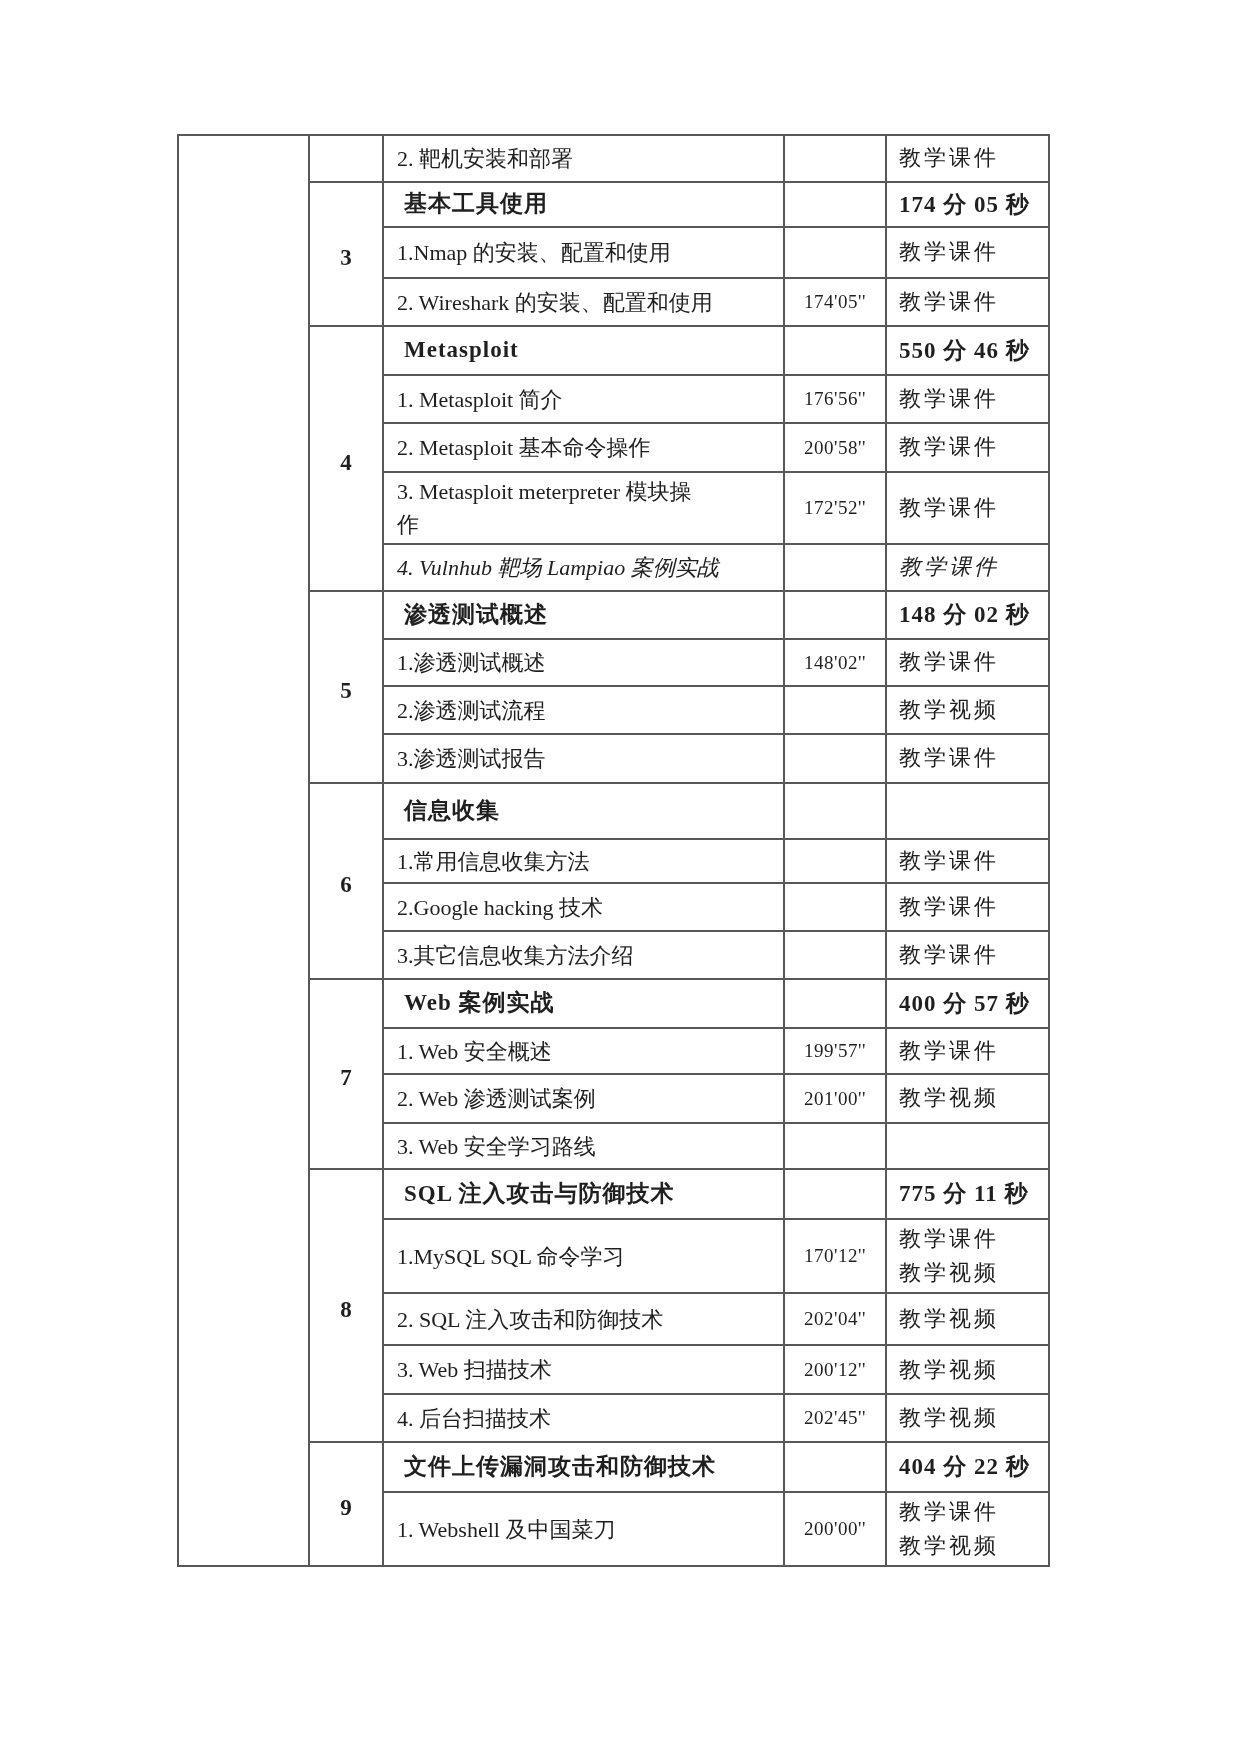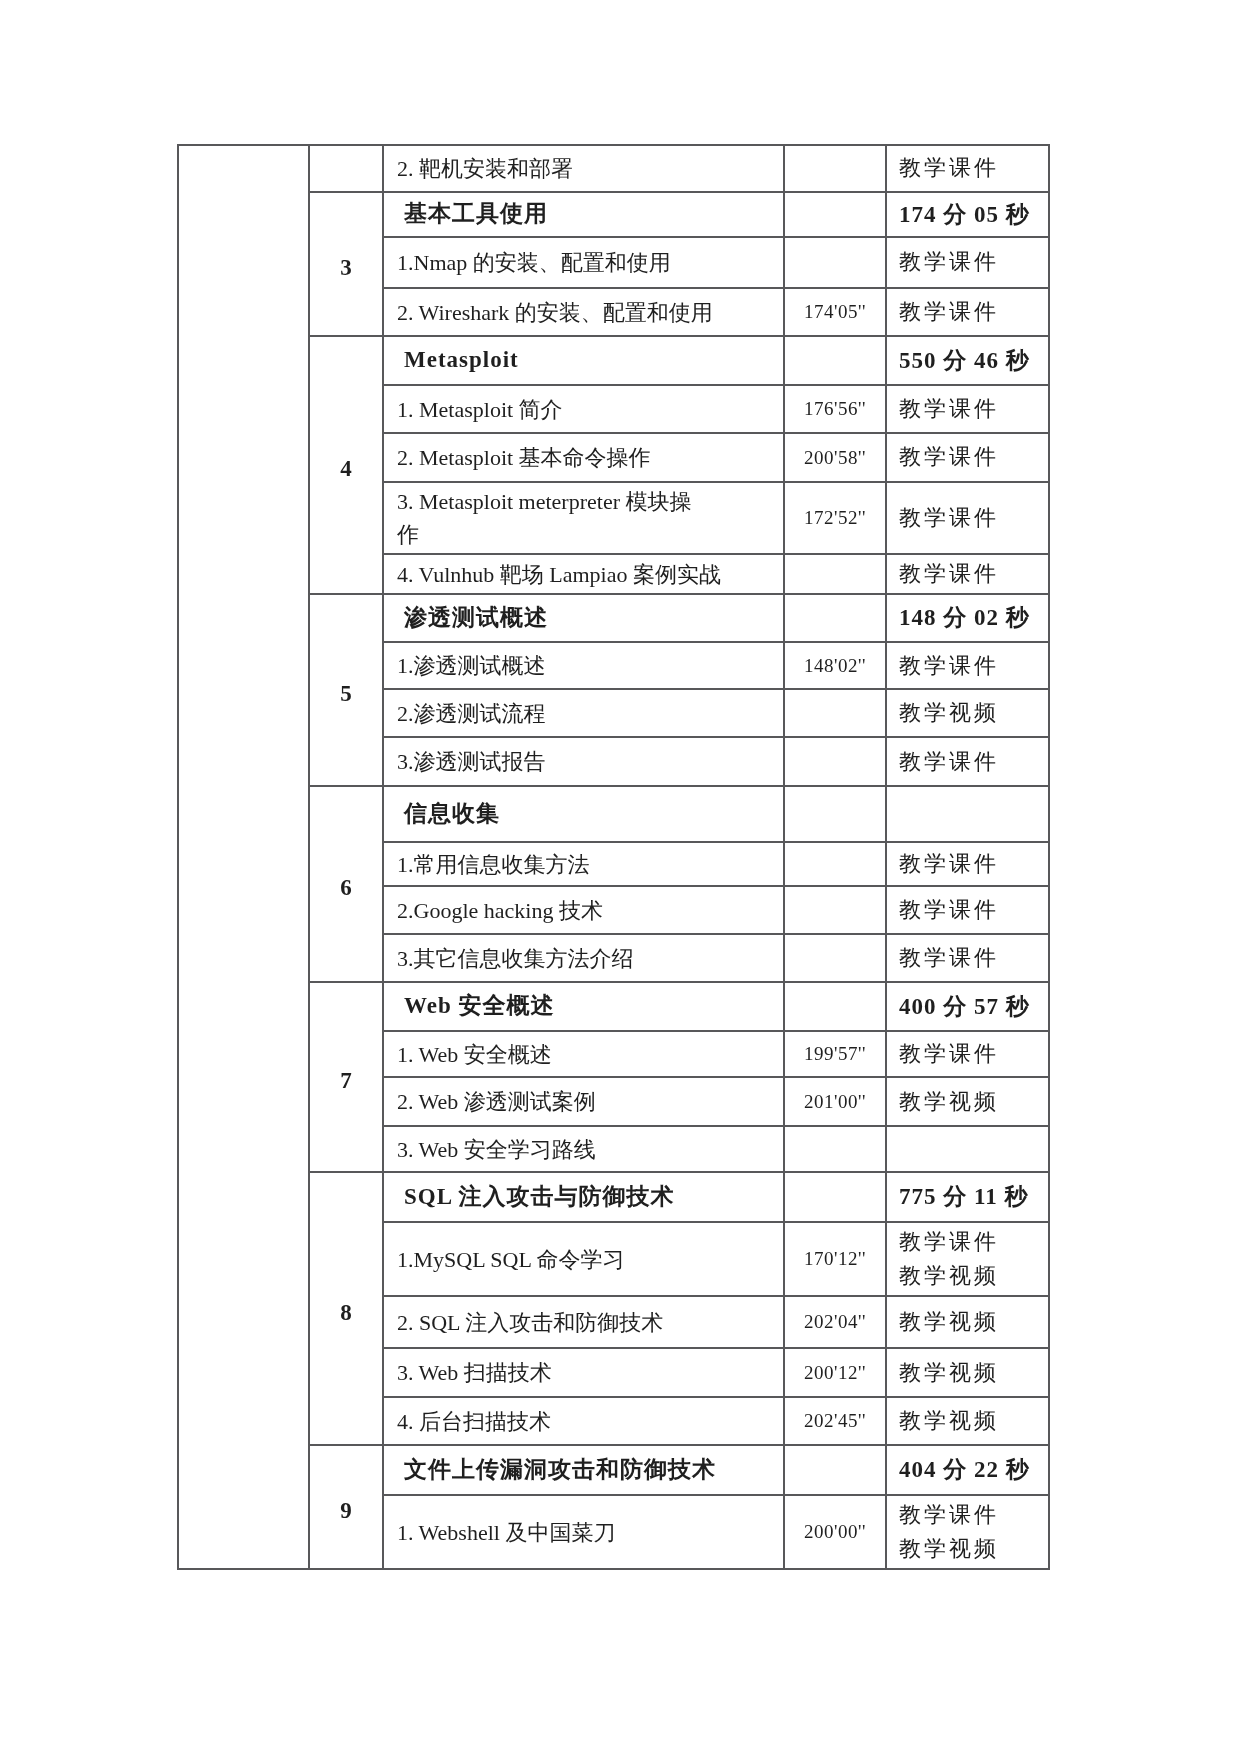--- a/index.html
+++ b/index.html
@@ -12,21 +12,21 @@
     width: 1240px;
     height: 1753px;
     background: #ffffff;
     overflow: hidden;
     font-family: "Liberation Serif", "DejaVu Serif", serif;
     color: #1f1f1f;
   }
   table.course-table {
     position: absolute;
     left: 177px;
-    top: 144px;
+    top: 134px;
     width: 871px;
     border-collapse: collapse;
     table-layout: fixed;
   }
   table.course-table td {
     border: 2px solid #58585a;
     vertical-align: middle;
     overflow: hidden;
   }
   td.left-margin-cell {
@@ -121,21 +121,21 @@
           <td class="title-cell">2. Metasploit 基本命令操作</td>
           <td class="dur-cell">200'58''</td>
           <td class="mat-cell">教学课件</td>
         </tr>
         <tr style="height: 66px;">
           <td class="title-cell">3. Metasploit meterpreter 模块操
 作</td>
           <td class="dur-cell">172'52''</td>
           <td class="mat-cell">教学课件</td>
         </tr>
-        <tr style="height: 40px;">
+        <tr style="height: 47px; font-style: italic;">
           <td class="title-cell">4. Vulnhub 靶场 Lampiao 案例实战</td>
           <td class="dur-cell"></td>
           <td class="mat-cell">教学课件</td>
         </tr>
         <tr style="height: 48px;">
           <td class="num-cell" rowspan="4">5</td>
           <td class="title-cell hdr">渗透测试概述</td>
           <td class="dur-cell"></td>
           <td class="mat-cell hdr">148 分 02 秒</td>
         </tr>
@@ -170,21 +170,21 @@
           <td class="dur-cell"></td>
           <td class="mat-cell">教学课件</td>
         </tr>
         <tr style="height: 48px;">
           <td class="title-cell">3.其它信息收集方法介绍</td>
           <td class="dur-cell"></td>
           <td class="mat-cell">教学课件</td>
         </tr>
         <tr style="height: 49px;">
           <td class="num-cell" rowspan="4">7</td>
-          <td class="title-cell hdr">Web 安全概述</td>
+          <td class="title-cell hdr">Web 案例实战</td>
           <td class="dur-cell"></td>
           <td class="mat-cell hdr">400 分 57 秒</td>
         </tr>
         <tr style="height: 46px;">
           <td class="title-cell">1. Web 安全概述</td>
           <td class="dur-cell">199'57''</td>
           <td class="mat-cell">教学课件</td>
         </tr>
         <tr style="height: 49px;">
           <td class="title-cell">2. Web 渗透测试案例</td>

